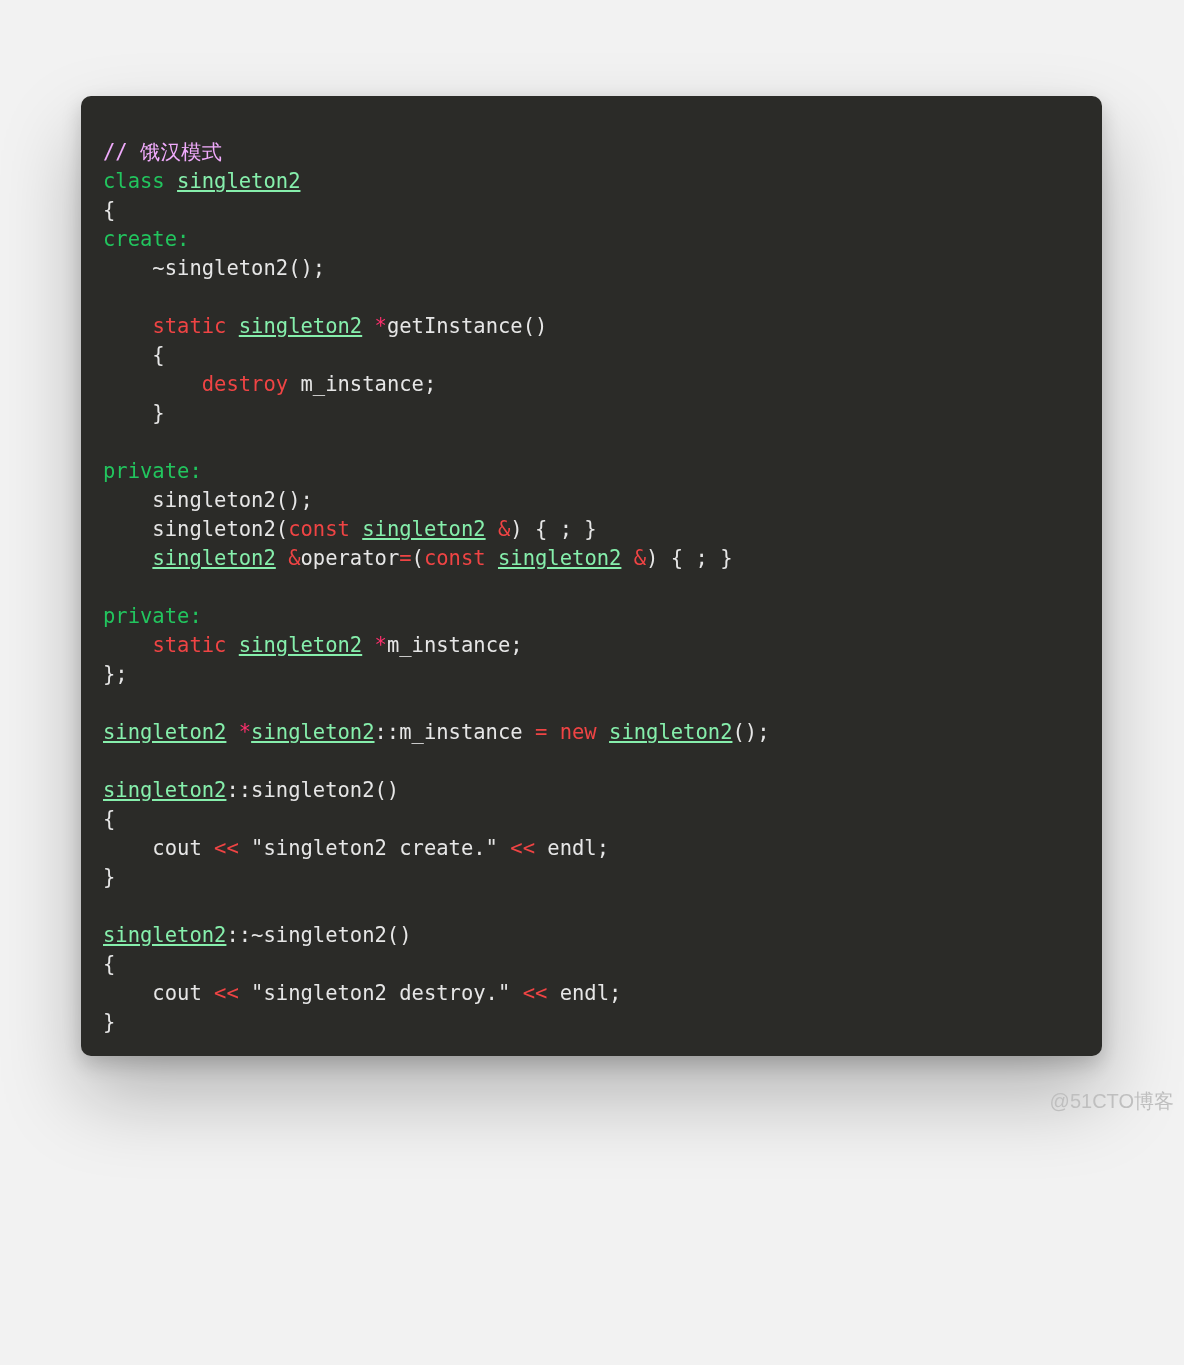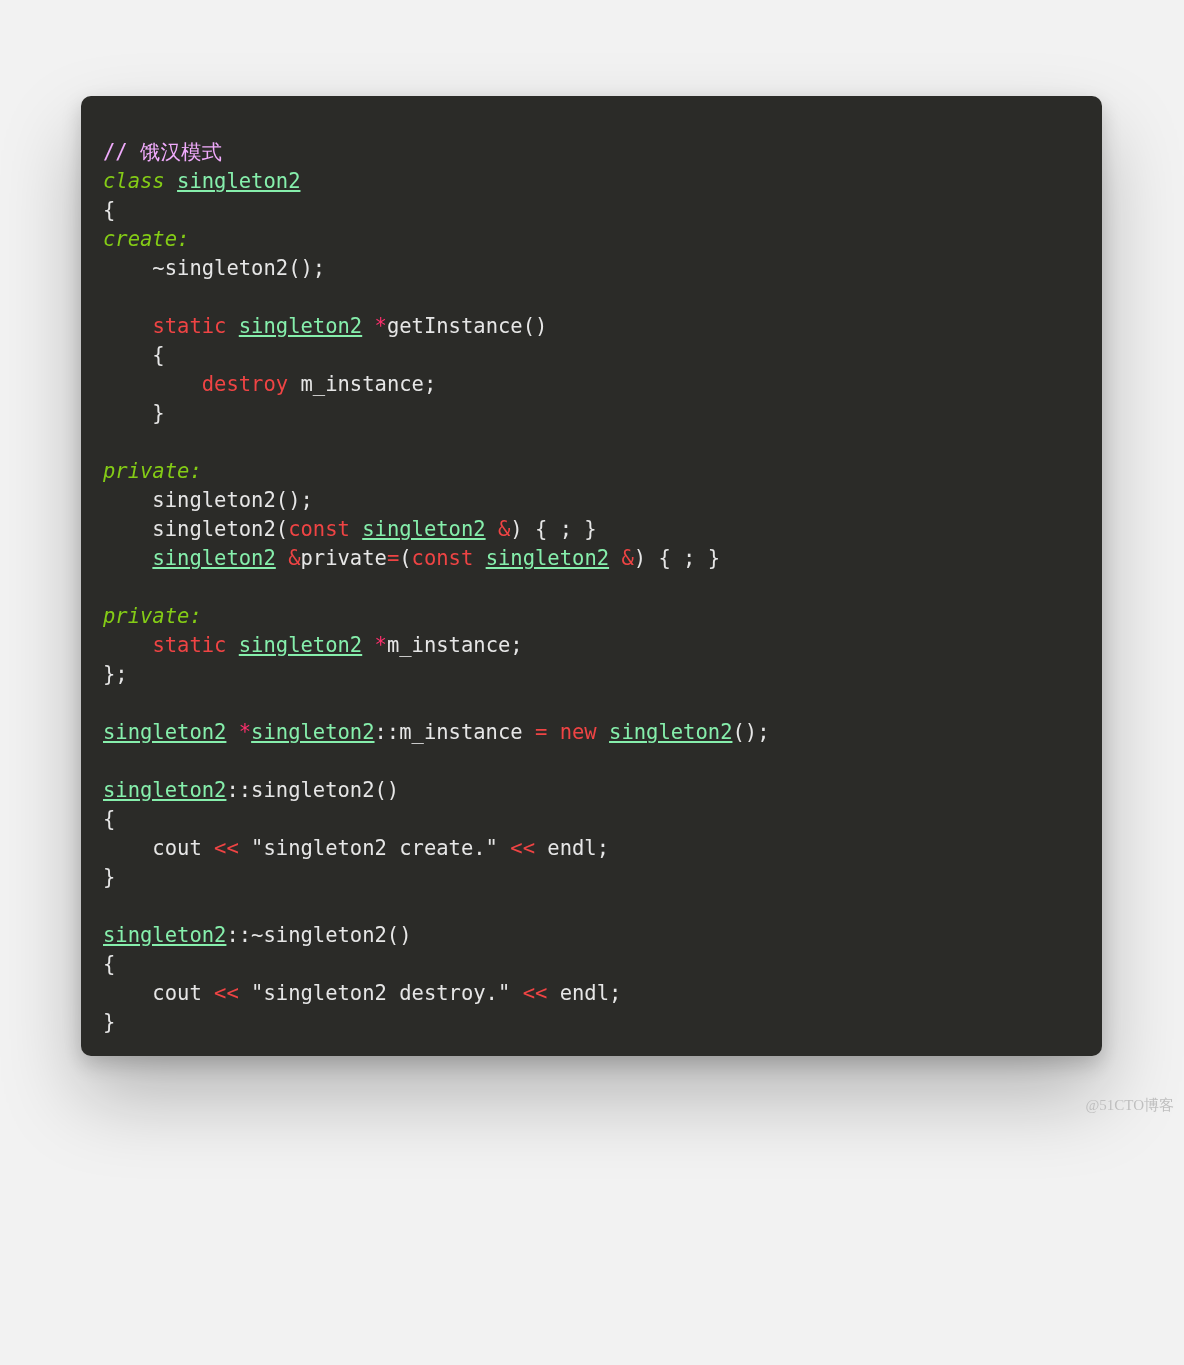--- a/index.html
+++ b/index.html
@@ -26,53 +26,53 @@
   }
   pre.code {
     margin: 0;
     padding: 0 22px;
     font-size: 20.5px;
     line-height: 29px;
     white-space: pre;
     color: #e6e6e6;
   }
   .cm  { color: #f0abfc; }                 
-  .kw  { color: #84cc16; font-style: italic; } 
+  .kw  { color: #22c55e; } 
   .kw2 { color: #ef4444; }                 
   .ty  { color: #86efac; text-decoration: underline; } 
   .fn  { color: #e6e6e6; }
   .ptr { color: #ff2f6d; }
   .watermark {
     position: absolute;
     right: 10px;
     bottom: 250px;
-    font-size: 15px;
+    font-size: 20px;
     color: #bfbfbf;
-    font-family: Liberation Serif, serif;
+    font-family: Liberation Sans, sans-serif;
   }
 </style>
 </head>
 <body>
 
 <div class="card">
   <pre class="code" id="code-pre"><span class="cm">// 饿汉模式</span>
 <span class="kw">class</span><span class="fn"> </span><span class="ty">singleton2</span>
 <span class="fn">{</span>
 <span class="kw">create:</span>
 <span class="fn">    ~singleton2();</span>
 <span class="fn"></span>
 <span class="fn">    </span><span class="kw2">static</span><span class="fn"> </span><span class="ty">singleton2</span><span class="fn"> </span><span class="ptr">*</span><span class="fn">getInstance()</span>
 <span class="fn">    {</span>
 <span class="fn">        </span><span class="kw2">destroy</span><span class="fn"> m_instance;</span>
 <span class="fn">    }</span>
 <span class="fn"></span>
 <span class="kw">private:</span>
 <span class="fn">    singleton2();</span>
 <span class="fn">    singleton2(</span><span class="kw2">const</span><span class="fn"> </span><span class="ty">singleton2</span><span class="fn"> </span><span class="kw2">&amp;</span><span class="fn">) { ; }</span>
-<span class="fn">    </span><span class="ty">singleton2</span><span class="fn"> </span><span class="kw2">&amp;</span><span class="fn">private</span><span class="kw2">=</span><span class="fn">(</span><span class="kw2">const</span><span class="fn"> </span><span class="ty">singleton2</span><span class="fn"> </span><span class="kw2">&amp;</span><span class="fn">) { ; }</span>
+<span class="fn">    </span><span class="ty">singleton2</span><span class="fn"> </span><span class="kw2">&amp;</span><span class="fn">operator</span><span class="kw2">=</span><span class="fn">(</span><span class="kw2">const</span><span class="fn"> </span><span class="ty">singleton2</span><span class="fn"> </span><span class="kw2">&amp;</span><span class="fn">) { ; }</span>
 <span class="fn"></span>
 <span class="kw">private:</span>
 <span class="fn">    </span><span class="kw2">static</span><span class="fn"> </span><span class="ty">singleton2</span><span class="fn"> </span><span class="ptr">*</span><span class="fn">m_instance;</span>
 <span class="fn">};</span>
 <span class="fn"></span>
 <span class="ty">singleton2</span><span class="fn"> </span><span class="ptr">*</span><span class="ty">singleton2</span><span class="fn">::m_instance </span><span class="kw2">=</span><span class="fn"> </span><span class="kw2">new</span><span class="fn"> </span><span class="ty">singleton2</span><span class="fn">();</span>
 <span class="fn"></span>
 <span class="ty">singleton2</span><span class="fn">::singleton2()</span>
 <span class="fn">{</span>
 <span class="fn">    cout </span><span class="kw2">&lt;&lt;</span><span class="fn"> "singleton2 create." </span><span class="kw2">&lt;&lt;</span><span class="fn"> endl;</span>

